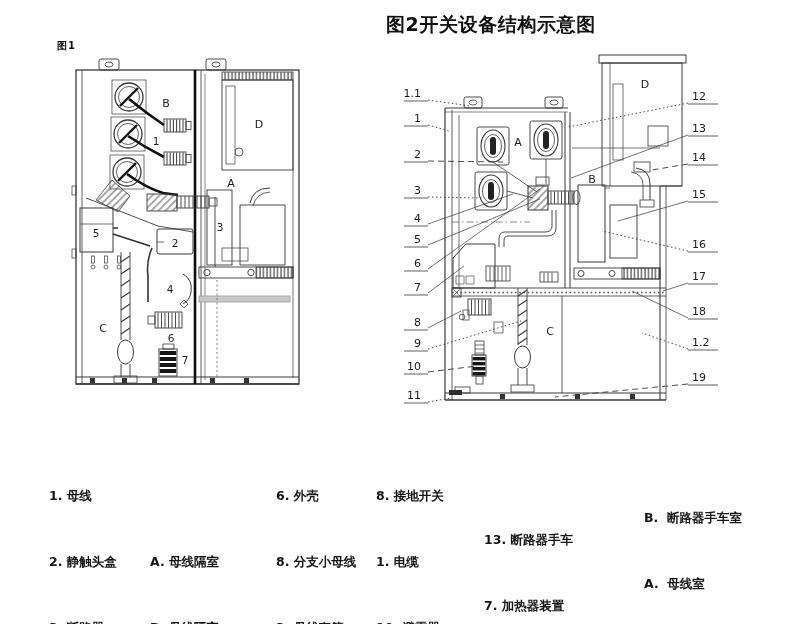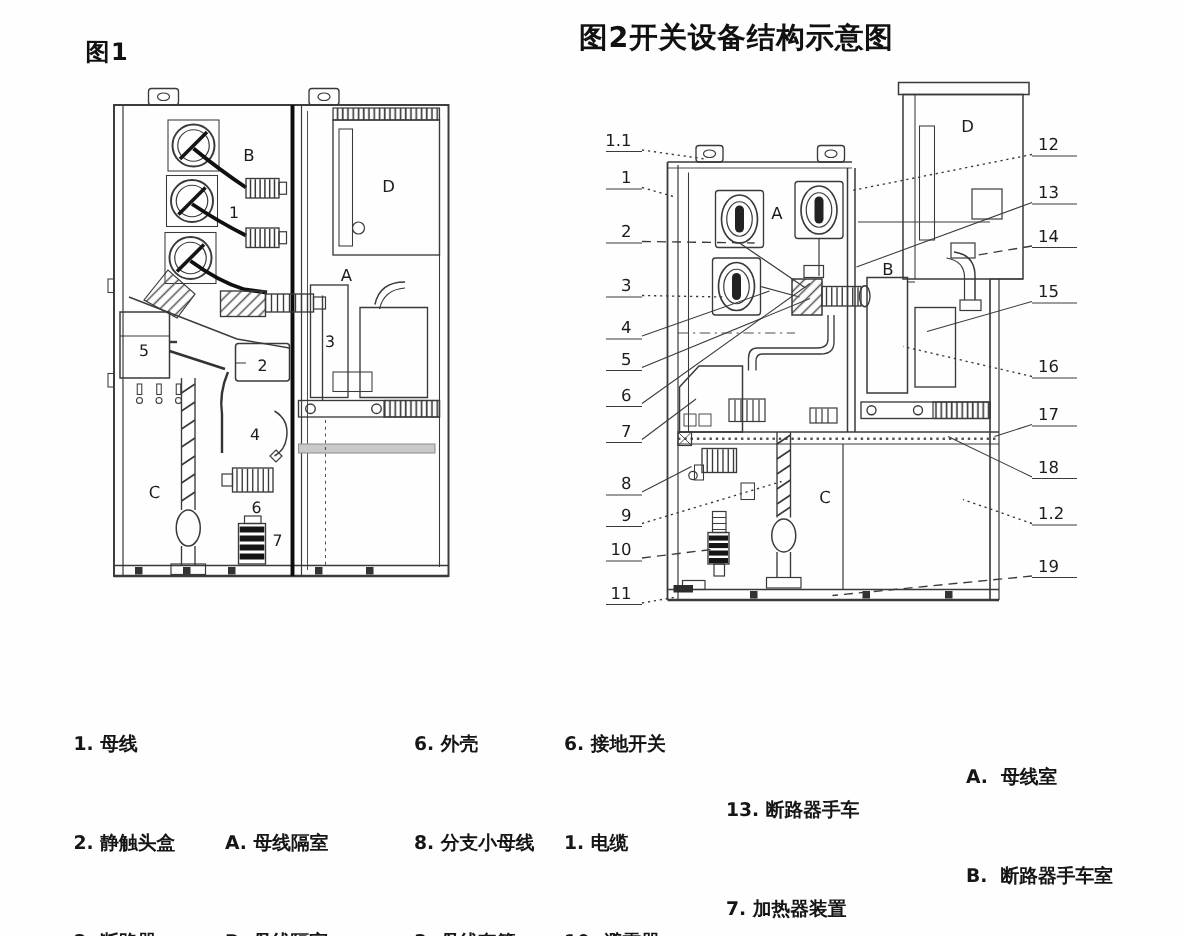--- a/index.html
+++ b/index.html
@@ -1,19 +1,19 @@
 <!DOCTYPE html>
 <html><head>
 <meta charset="utf-8">
 <style>
   html,body{margin:0;padding:0;background:#fff;}
   .canvas{position:relative;width:790px;height:624px;background:#fefefe;overflow:hidden;
           font-family:"DejaVu Sans",sans-serif;}
   .fig-title{position:absolute;font-weight:700;color:#111;white-space:pre;}
-  #t1{left:57px;top:25px;font-size:16px;letter-spacing:1px;}
+  #t1{left:57px;top:39px;font-size:10px;letter-spacing:1px;}
   #t2{left:386px;top:12px;font-size:19px;letter-spacing:0.6px;text-align:center;}
   svg{position:absolute;overflow:visible;}
   #fig1{left:60px;top:52px;width:250px;height:343px;}
   #fig2{left:395px;top:50px;width:340px;height:395px;}
   svg{stroke-linecap:butt;stroke-linejoin:miter;}
   svg .ln{stroke:#3a3a3a;fill:none;}
   svg text{font-family:"DejaVu Sans",sans-serif;fill:#1c1c1c;stroke:none;}
   .lbl{font-size:11px;}
   .lbl-s{font-size:10.5px;}
   .co{font-size:11px;}
@@ -491,38 +491,38 @@
     <div id="lg-f2c1" class="legend-col">
       <div>6. 外壳</div>
       <div>8. 分支小母线</div>
       <div>3. 母线套管</div>
       
       
       
       
     </div>
     <div id="lg-f2c2" class="legend-col">
-      <div>6. 接地开关</div>
+      <div>8. 接地开关</div>
       <div>1. 电缆</div>
       <div>10. 避雷器</div>
       
       
       
       
     </div>
     <div id="lg-f2c3" class="legend-col">
       <div>13. 断路器手车</div>
       <div>7. 加热器装置</div>
       
       
       
     </div>
     <div id="lg-f2c4" class="legend-col">
+      <div>B.  断路器手车室</div>
       <div>A.  母线室</div>
-      <div>B.  断路器手车室</div>
       
       
       
       
     </div>
   </div>
 
 </div>
 
 </body></html>

